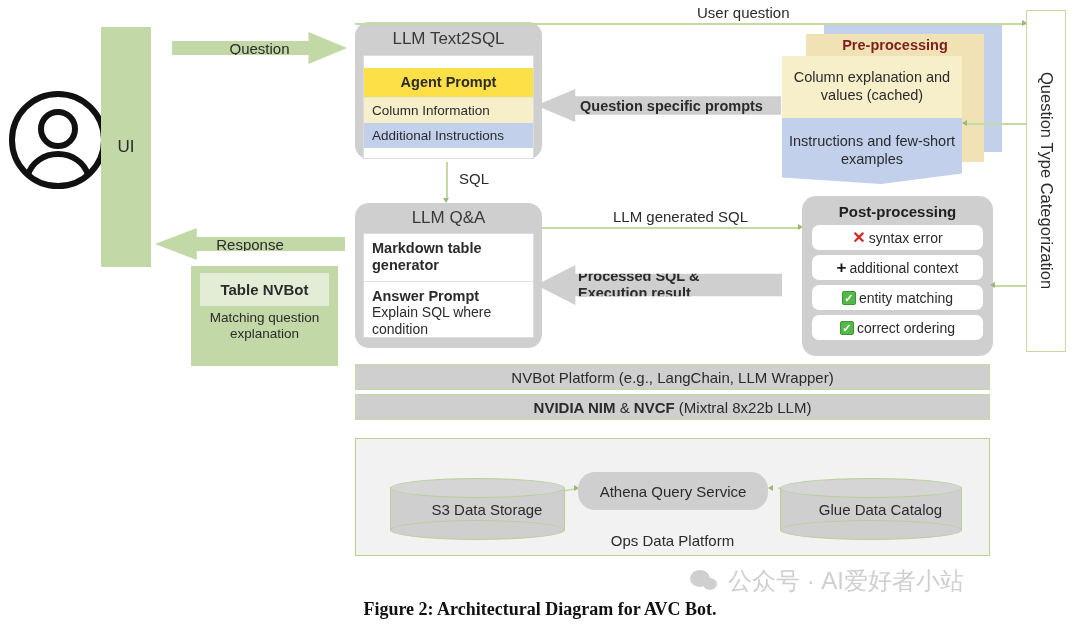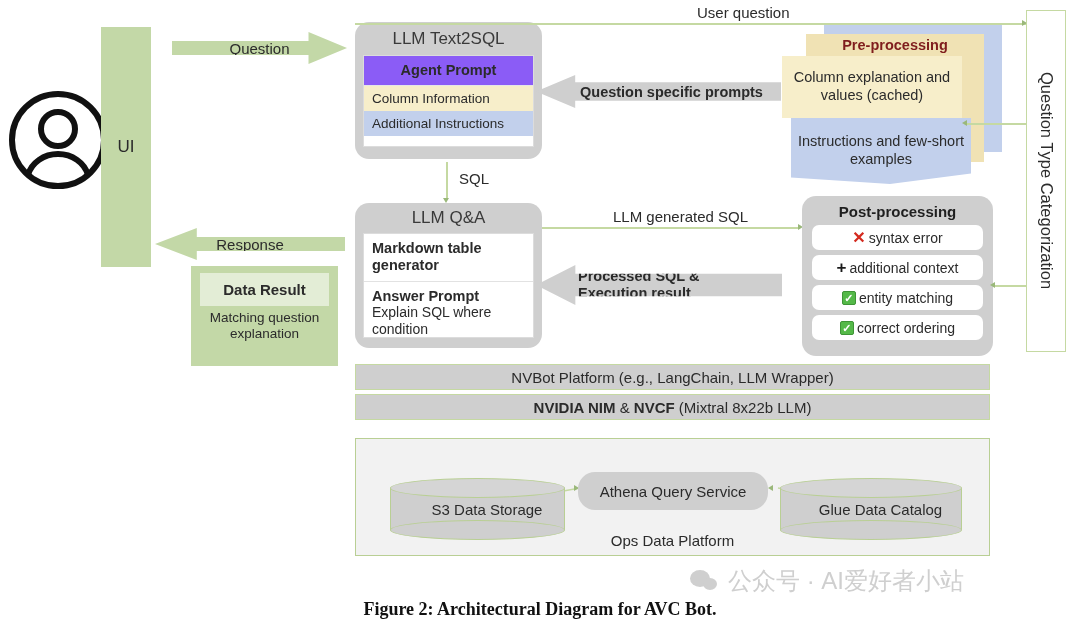--- a/index.html
+++ b/index.html
@@ -54,21 +54,21 @@
   #llm-text2sql { left: 355px; top: 22px; width: 187px; height: 137px; }
   #llm-text2sql .title {
     text-align: center; font-size: 17px; padding-top: 7px; color: #3a3a3a;
   }
   #llm-text2sql .stack {
     position: absolute; left: 8px; right: 8px; top: 33px;
     border: 1px solid #dcdcdc; background: #fff;
   }
   .row-agent {
     text-align: center; font-weight: bold; font-size: 14.5px;
-    padding: 6px 0 7px; background:#8b5cf6; border-bottom:1px solid #e6e6e6;
+    padding: 6px 0 7px; background:#fde047; border-bottom:1px solid #e6e6e6;margin-top:12px;
   }
   .row-col-info {
     background: #f7eeca; font-size: 13.5px; padding: 5px 8px; color:#2b2b2b;
   }
   .row-add-instr {
     background: #c2d0ec; font-size: 13.5px; padding: 5px 8px; color:#2b2b2b;
   }
   .row-blank { background:#fff; height: 10px; }
 
   
@@ -109,21 +109,20 @@
   #pp-yellow-front {
     left: 0px; top: 32px; width: 180px; height: 62px; background:#f7eeca;
     display:flex; align-items:center; justify-content:center; text-align:center;
     font-size:14.5px; line-height:1.22; padding: 0 6px;
   }
   #pp-blue-front {
     left: 0px; top: 94px; width: 180px; height: 66px; background:#c2d0ec;
     display:flex; align-items:center; justify-content:center; text-align:center;
     font-size:14.5px; line-height:1.22; padding: 0 6px;
     clip-path: polygon(0 0, 100% 0, 100% 84%, 55% 100%, 0 90%);
-    margin-left: 9px;
   }
   .pp-b { font-weight: normal; }
 
   
   #postproc { left: 802px; top: 196px; width: 191px; height: 160px; }
   #postproc .title {
     text-align:center; font-weight:bold; font-size:15px; padding-top:7px; color:#1f1f1f;
   }
   #postproc .item {
     margin: 5px 10px 0; background:#fff; border-radius:7px; height: 25px;
@@ -242,35 +241,35 @@
 
   <div class="abs arrow-right-green" style="left:172px; top:32px; width:175px; height:32px;">
     <span class="arrow-label">Question</span>
   </div>
 
   <div class="abs arrow-left-green" style="left:155px; top:228px; width:190px; height:32px;">
     <span class="arrow-label">Response</span>
   </div>
 
   <div class="abs" id="table-result">
-    <div class="inner">Data Result</div>
+    <div class="inner">Table NVBot</div>
     <div class="sub">Matching question explanation</div>
   </div>
 
   <div class="abs gray-card" id="llm-text2sql">
     <div class="title">LLM Text2SQL</div>
     <div class="stack">
       <div class="row-agent">Agent Prompt</div>
       <div class="row-col-info">Column Information</div>
       <div class="row-add-instr">Additional Instructions</div>
       <div class="row-blank"></div>
     </div>
   </div>
 
-  <div class="abs arrow-left-gray" style="left:536px; top:75px; width:245px; height:33px;">
+  <div class="abs arrow-left-gray" style="left:536px; top:89px; width:245px; height:33px;">
     <span class="arrow-label bold" style="margin-left:44px;">Question specific prompts</span>
   </div>
 
   <div class="cline" style="left:446px; top:162px; width:1.5px; height:38px;"></div>
   <div class="carrow carrow-d" style="left:442.5px; top:198px;"></div>
   <div class="flow-txt" style="left:459px; top:170px;">SQL</div>
 
   <div class="abs gray-card" id="llm-qa">
     <div class="title">LLM Q&amp;A</div>
     <div class="panel">

